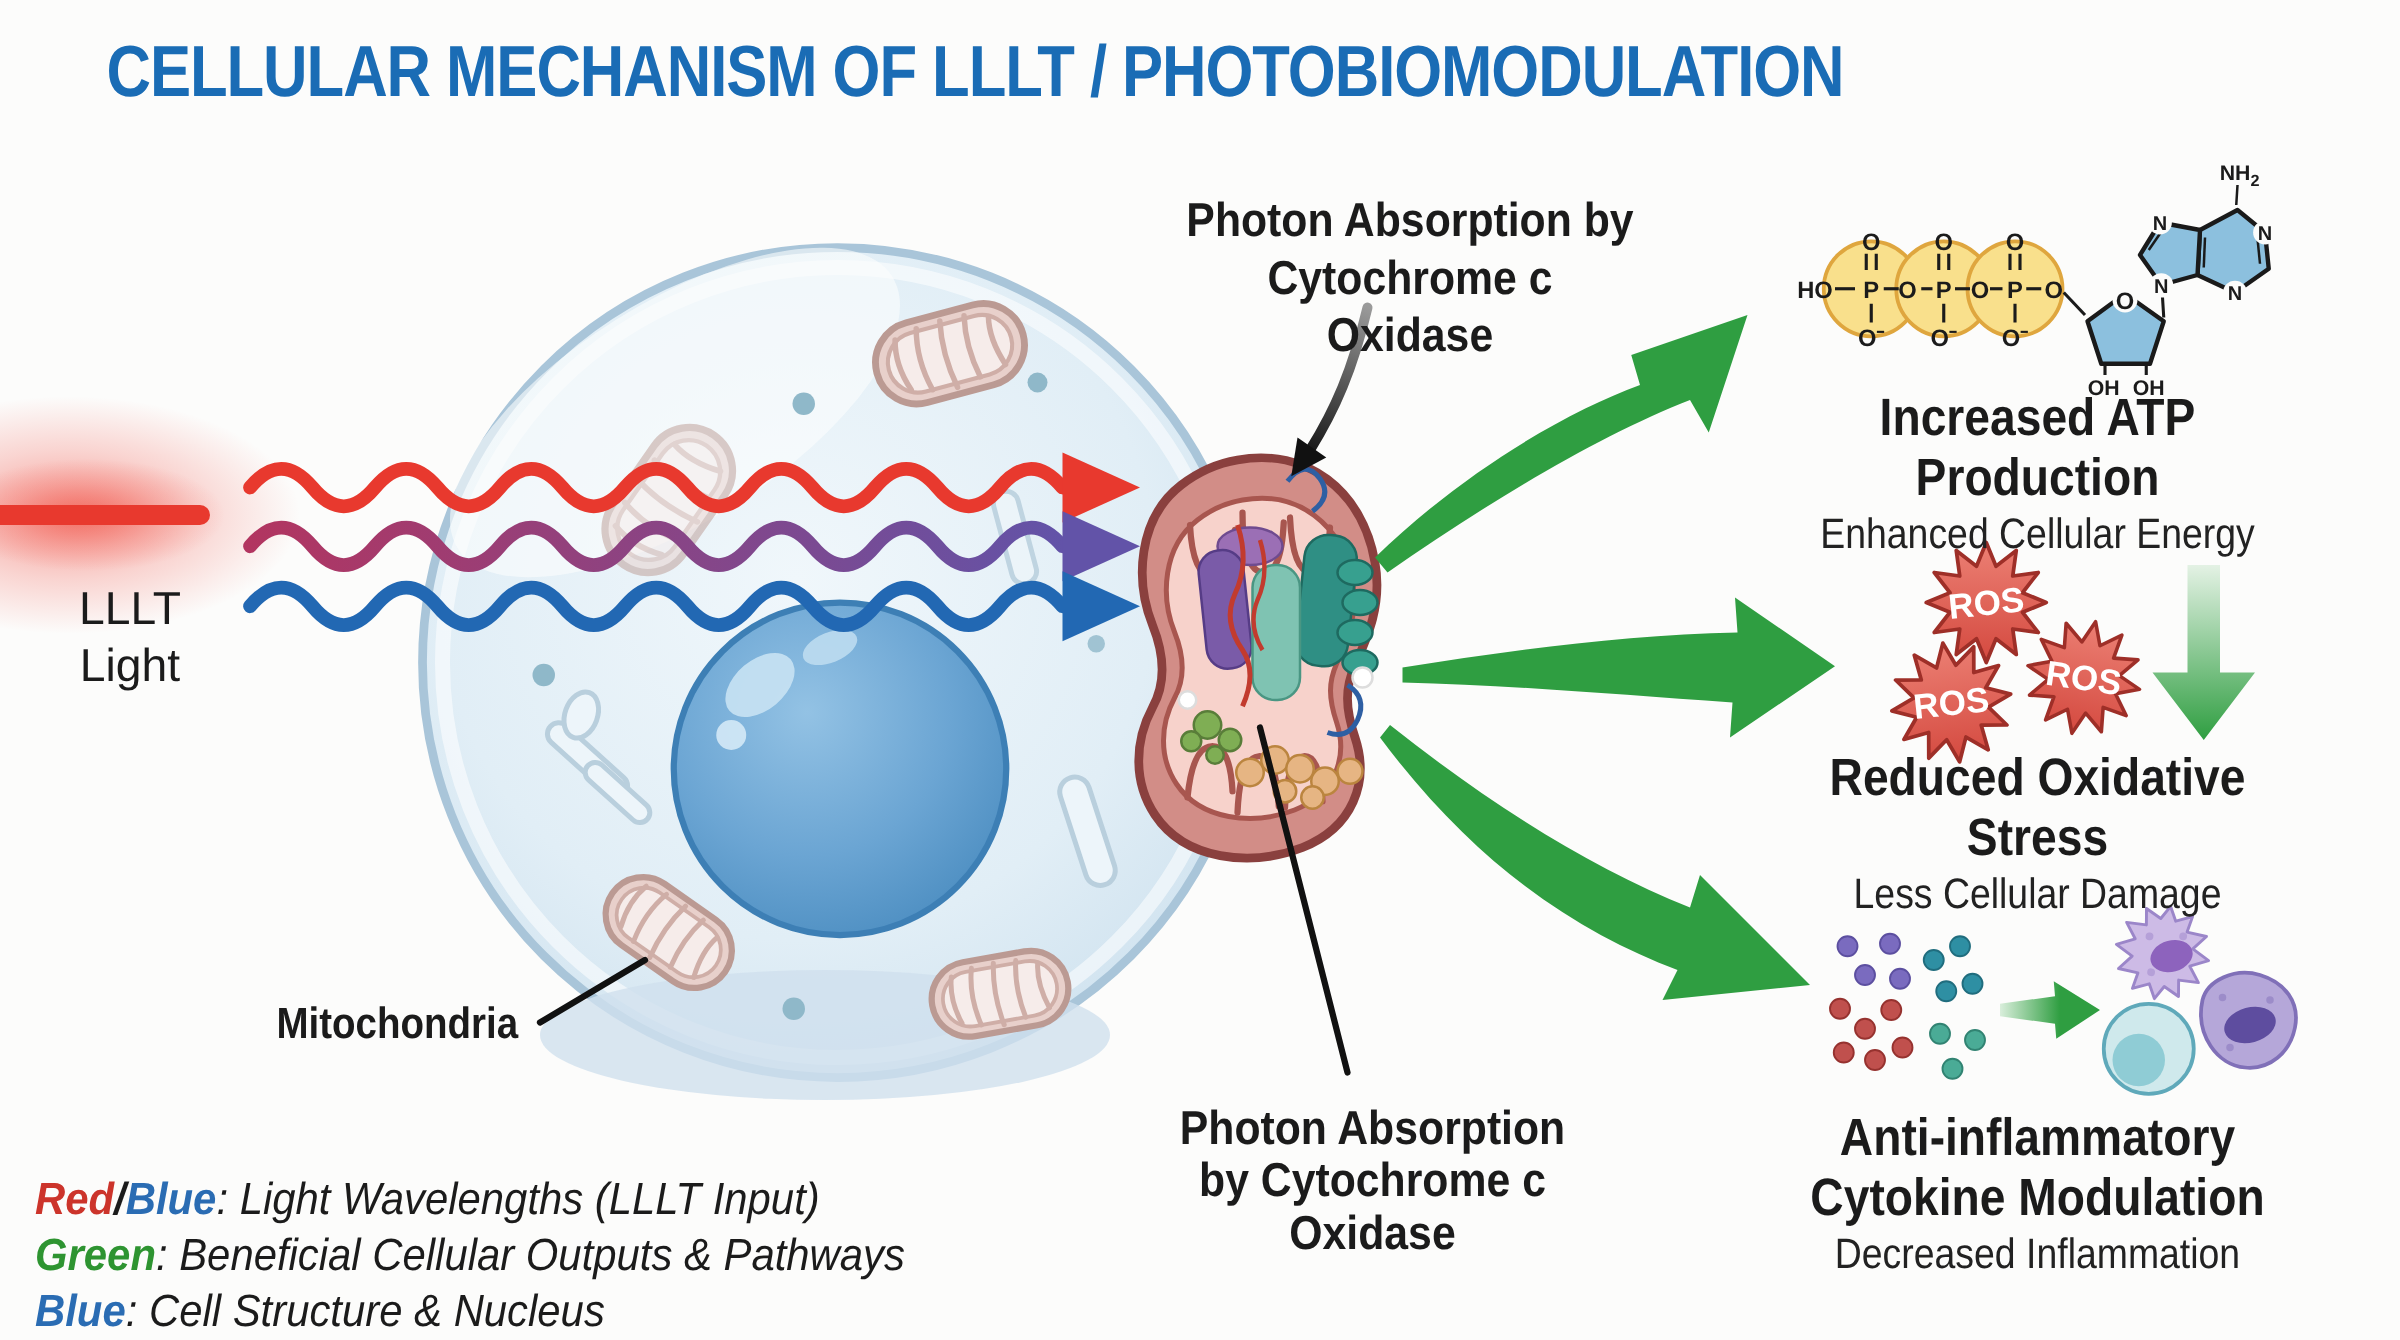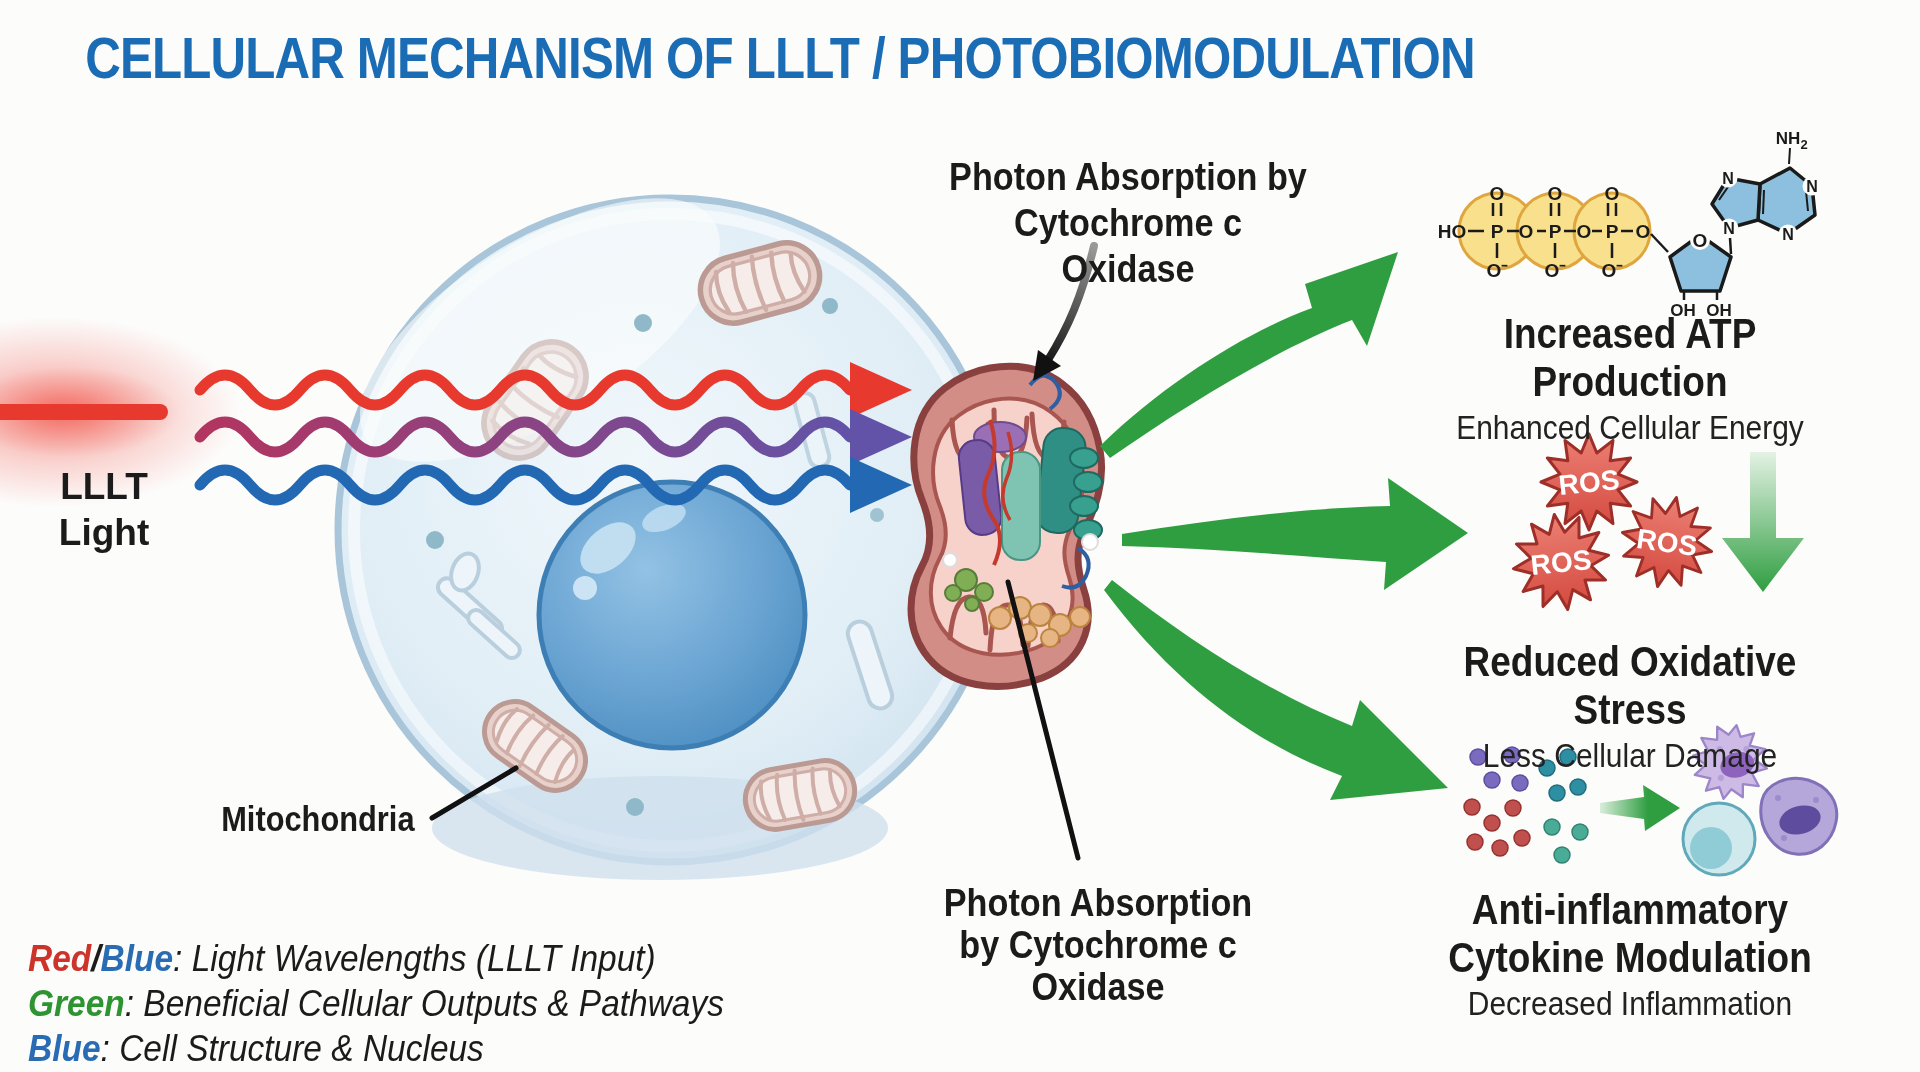--- a/index.html
+++ b/index.html
@@ -8,28 +8,28 @@
   .stage svg{position:absolute;left:0;top:0;}
   .label{position:absolute;color:#1b1b1b;}
   .ctr{text-align:center;}
   .cond{transform:scaleX(0.88);transform-origin:center;}
   .condL{transform:scaleX(0.93);transform-origin:left center;}
   .title{left:-60px;top:24px;width:1680px;text-align:center;
          font-size:58px;font-weight:bold;color:#1a6cb5;letter-spacing:-1px;
          transform:scaleX(0.85);transform-origin:center;}
   .photons{left:83px;top:191px;width:400px;line-height:40px;font-size:34px;}
   .photons .b{font-weight:bold;}
-  .lllt{left:14px;top:464px;width:180px;line-height:46px;font-size:37px;font-weight:bold;}
+  .lllt{left:14px;top:464px;width:180px;line-height:46px;font-size:37px;font-weight:normal;}
   .mitoLbl{left:168px;top:799px;width:260px;font-size:35px;font-weight:bold;text-align:right;}
   .absTop{left:928px;top:154px;width:400px;line-height:46px;font-size:38px;font-weight:bold;transform:scaleX(0.9);transform-origin:center;}
   .absBot{left:898px;top:882px;width:400px;line-height:42px;font-size:38px;font-weight:bold;transform:scaleX(0.9);transform-origin:center;}
   .outcome{position:absolute;left:1400px;width:460px;text-align:center;}
   .outcome .t{font-size:42px;font-weight:bold;line-height:48px;}
   .outcome .s{font-size:34px;line-height:42px;color:#222;}
-  .o1{top:310px;} .o2{top:598px;margin-top:40px;} .o3{top:886px;}
+  .o1{top:310px;} .o2{top:598px;} .o3{top:886px;}
   .legend{left:28px;top:936px;width:900px;font-size:36px;line-height:45px;font-style:italic;}
   .legend .b{font-weight:bold;}
   .lred{color:#cc342b;} .lblue{color:#2a6cb3;} .lgreen{color:#2e9431;}
 </style>
 </head>
 <body>
 
 <div class="stage">
 
 <svg width="1920" height="1072" viewBox="0 0 1920 1072">

